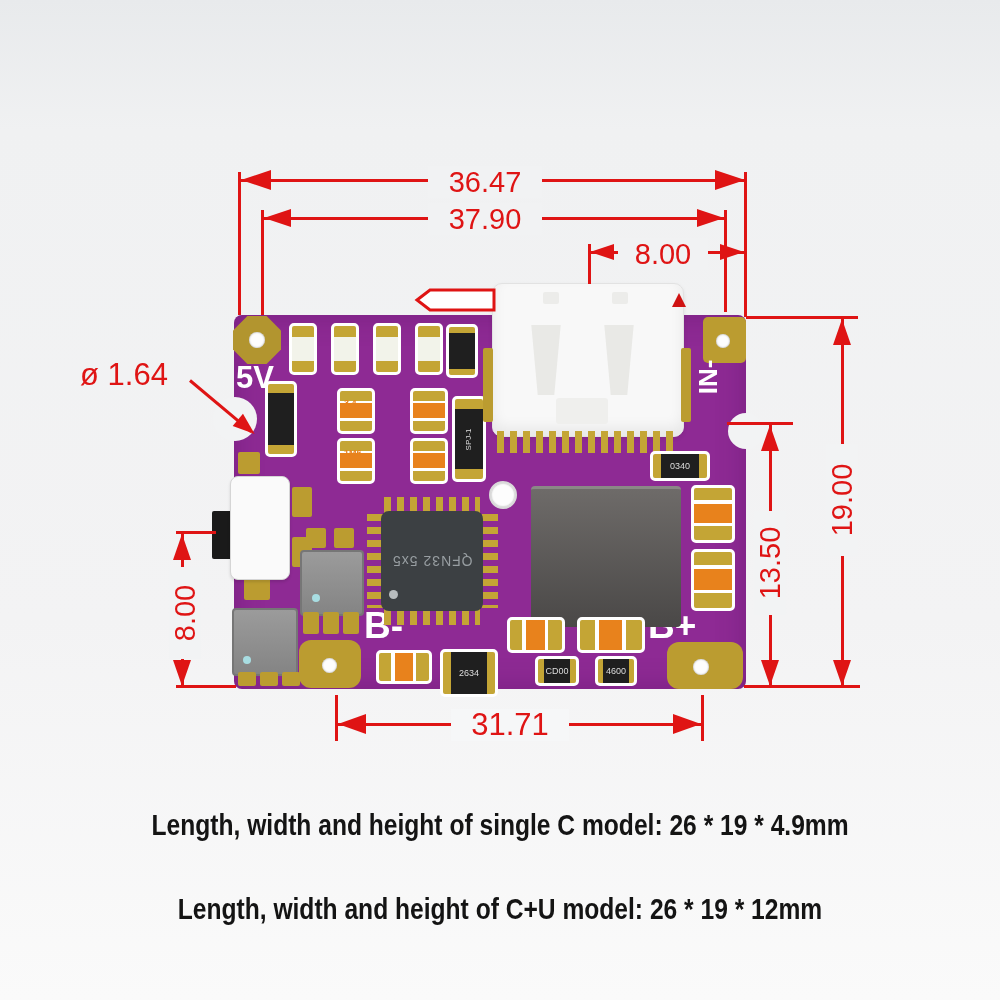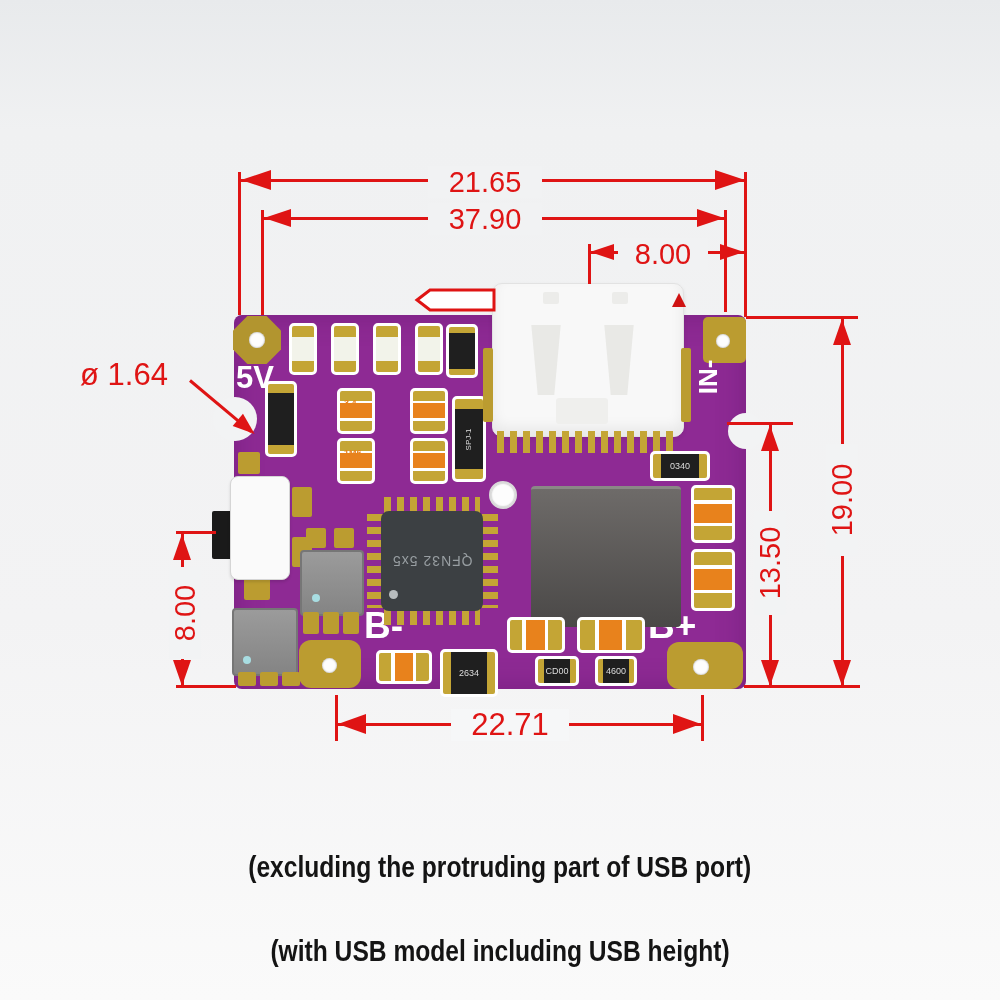--- a/index.html
+++ b/index.html
@@ -139,21 +139,21 @@
   <svg class="abs" style="left:414px;top:286px" width="84" height="28" viewBox="0 0 84 28">
     <polygon points="3,14 16,4 80,4 80,24 16,24" fill="#ffffff" stroke="#df1414" stroke-width="3"></polygon>
   </svg>
   <span class="arr" style="left:672px;top:293px;border-width:0 7px 14px 7px;border-bottom-color:#cf1212"></span>
 
   <div class="red" style="left:238px;top:172px;width:3px;height:143px"></div>
   <div class="red" style="left:744px;top:172px;width:3px;height:145px"></div>
   <div class="red" style="left:241px;top:179px;width:504px;height:3px"></div>
   <span class="arr" style="left:241px;top:170px;border-width:10px 30px 10px 0;border-right-color:#df1414"></span>
   <span class="arr" style="left:715px;top:170px;border-width:10px 0 10px 30px;border-left-color:#df1414"></span>
-  <div class="dimlabel" style="left:428px;top:166px;width:114px">21.65</div>
+  <div class="dimlabel" style="left:428px;top:166px;width:114px">36.47</div>
 
   <div class="red" style="left:261px;top:210px;width:3px;height:105px"></div>
   <div class="red" style="left:724px;top:210px;width:3px;height:102px"></div>
   <div class="red" style="left:264px;top:217px;width:460px;height:3px"></div>
   <span class="arr" style="left:264px;top:209px;border-width:9px 27px 9px 0;border-right-color:#df1414"></span>
   <span class="arr" style="left:697px;top:209px;border-width:9px 0 9px 27px;border-left-color:#df1414"></span>
   <div class="dimlabel" style="left:428px;top:203px;width:114px">37.90</div>
 
   <div class="red" style="left:588px;top:244px;width:3px;height:40px"></div>
   <div class="red" style="left:590px;top:251px;width:154px;height:3px"></div>
@@ -184,18 +184,18 @@
   <div class="red" style="left:769px;top:425px;width:3px;height:261px"></div>
   <span class="arr" style="left:761px;top:425px;border-width:0 9px 26px 9px;border-bottom-color:#df1414"></span>
   <span class="arr" style="left:761px;top:660px;border-width:26px 9px 0 9px;border-top-color:#df1414"></span>
   <div class="dimlabel vrot" style="left:718px;top:547px;width:104px;background:#f2f3f4">13.50</div>
 
   <div class="red" style="left:335px;top:695px;width:3px;height:46px"></div>
   <div class="red" style="left:701px;top:695px;width:3px;height:46px"></div>
   <div class="red" style="left:337px;top:723px;width:366px;height:3px"></div>
   <span class="arr" style="left:338px;top:714px;border-width:10px 28px 10px 0;border-right-color:#df1414"></span>
   <span class="arr" style="left:673px;top:714px;border-width:10px 0 10px 28px;border-left-color:#df1414"></span>
-  <div class="dimlabel" style="left:451px;top:709px;width:118px;font-size:31px;background:#f6f7f8">22.71</div>
-
-  <div class="cap" style="top:850px"><span>(excluding the protruding part of USB port)</span></div>
-  <div class="cap" style="top:934px"><span>(with USB model including USB height)</span></div>
+  <div class="dimlabel" style="left:451px;top:709px;width:118px;font-size:31px;background:#f6f7f8">31.71</div>
+
+  <div class="cap" style="top:808px"><span>Length, width and height of single C model: 26 * 19 * 4.9mm</span></div>
+  <div class="cap" style="top:892px"><span>Length, width and height of C+U model: 26 * 19 * 12mm</span></div>
 
 </div>
 
 </body></html>

